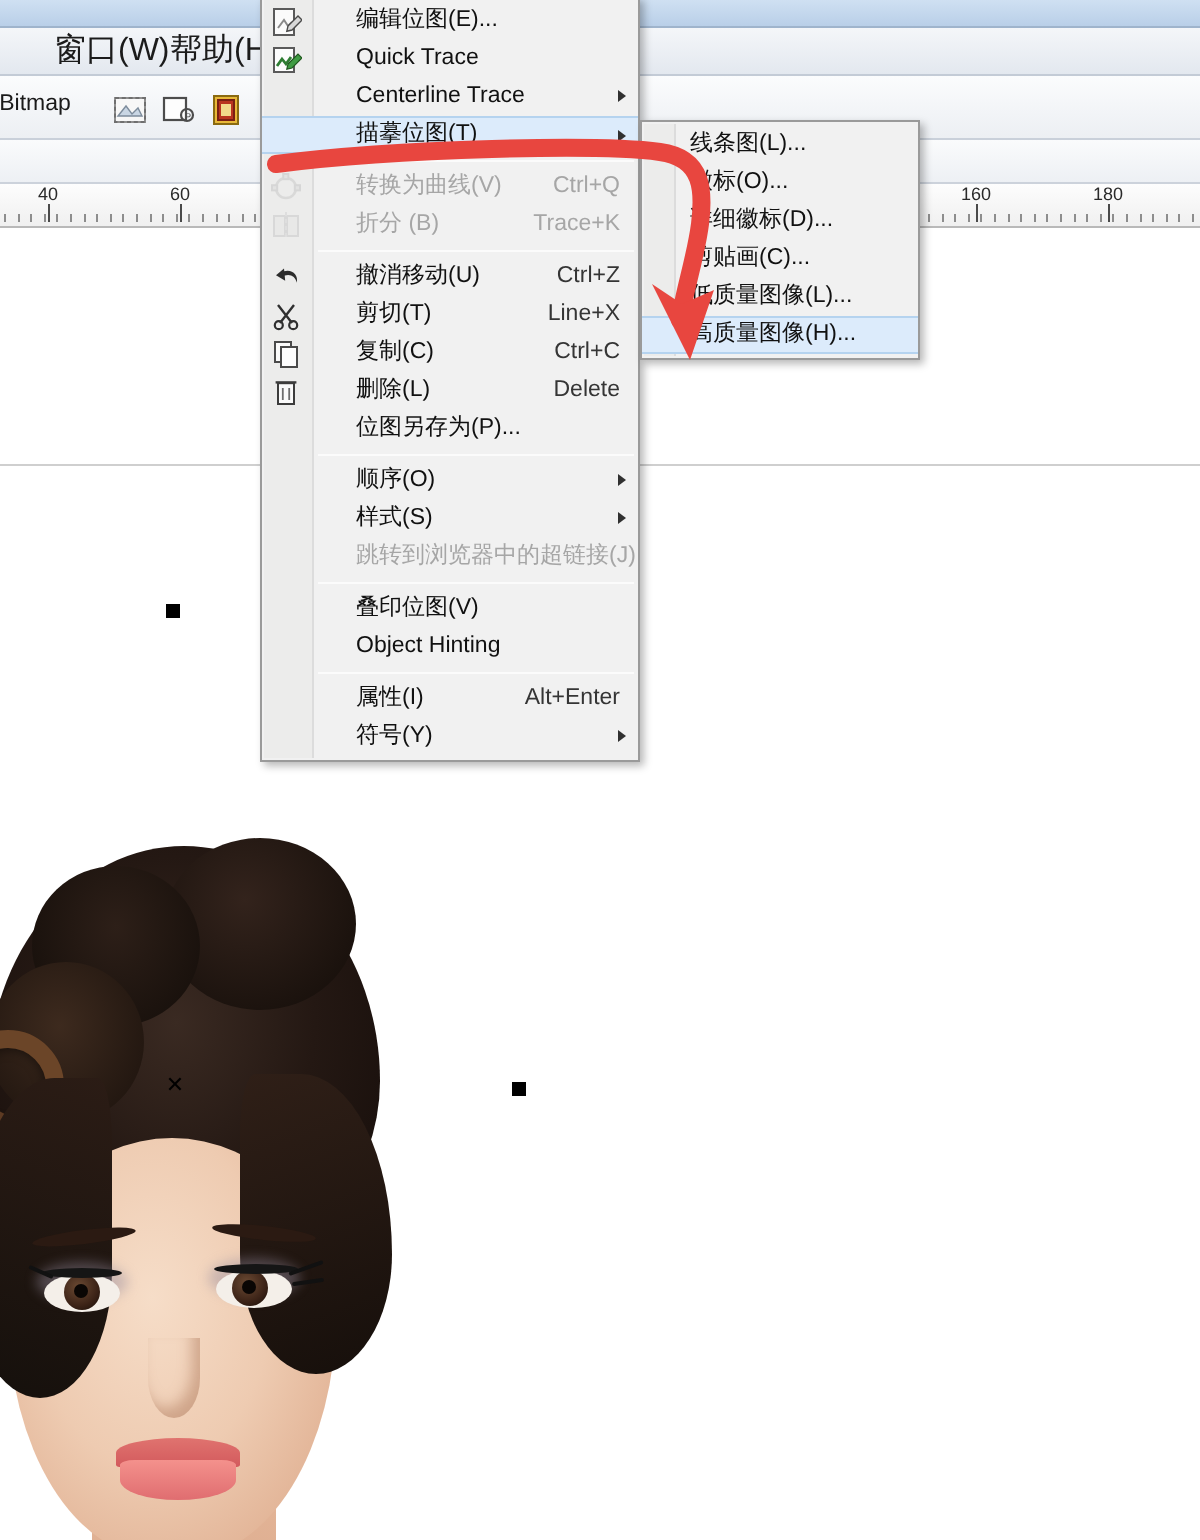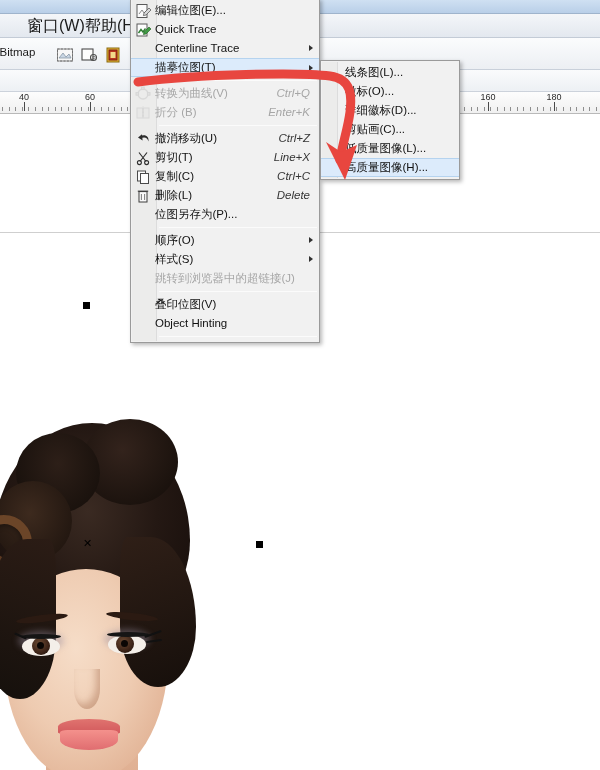--- a/index.html
+++ b/index.html
@@ -173,33 +173,33 @@
     box-shadow: 2px 2px 4px rgba(0,0,0,.28);
     padding: 2px 0 2px 0;
     z-index: 40;
   }
   .ctx .gutter {
     position: absolute; left: 1px; top: 1px; width: 25px; bottom: 1px;
     background: #ececeb; border-right: 1px solid #dcdcdc;
   }
   .mi {
     position: relative; height: 19px; line-height: 19px;
-    padding-left: 24px; padding-right: 8px;
+    padding-left: 47px; padding-right: 8px;
     font-size: 11.5px; color: #111; white-space: nowrap; cursor: default;
     z-index: 2;
   }
   .mi.disabled { color: #a6a6a6; }
   .mi.highlight {
     background: #dcebfb;
     border-top: 1px solid #b5d3ef;
     border-bottom: 1px solid #b5d3ef;
     height: 19px; line-height: 17px;
   }
   .mi .accel {
-    position: absolute; right: 9px; top: 0; font-size: 11.5px; color: #353535; font-style: italic;
+    position: absolute; right: 9px; top: 0; font-size: 11.5px; color: #353535;
   }
   .mi.disabled .accel { color: #a6a6a6; }
   .mi .arrow {
     position: absolute; right: 6px; top: 6px;
     width: 0; height: 0;
     border-left: 4px solid #303030;
     border-top: 3.5px solid transparent;
     border-bottom: 3.5px solid transparent;
   }
   .mi .mico {
@@ -554,21 +554,21 @@
         <div class="mi disabled"><span class="mico" style="opacity: 0.45;"><svg width="16" height="16" viewBox="0 0 16 16">
               <circle cx="8" cy="8" r="5" fill="none" stroke="#c3c3c3" stroke-width="1.3"></circle>
                 <rect x="1" y="6.6" width="2.6" height="2.6" fill="#d6d6d6" stroke="#bdbdbd"></rect>
                 <rect x="12.4" y="6.6" width="2.6" height="2.6" fill="#d6d6d6" stroke="#bdbdbd"></rect>
                 <rect x="6.6" y="1" width="2.6" height="2.6" fill="#d6d6d6" stroke="#bdbdbd"></rect>
             </svg></span><span>转换为曲线(V)</span><span class="accel">Ctrl+Q</span></div>
         <div class="mi disabled"><span class="mico" style="opacity: 0.45;"><svg width="16" height="16" viewBox="0 0 16 16">
               <rect x="2" y="3" width="5.5" height="10" fill="#e4e4e4" stroke="#c2c2c2"></rect>
                 <rect x="8.5" y="3" width="5.5" height="10" fill="#e4e4e4" stroke="#c2c2c2"></rect>
                 <path d="M8 1 V15" stroke="#cfcfcf" stroke-dasharray="2 1.5"></path>
-            </svg></span><span>折分 (B)</span><span class="accel">Enter+K</span></div>
+            </svg></span><span>折分 (B)</span><span class="accel">Trace+K</span></div>
         <div class="sep"></div>
         <div class="mi"><span class="mico"><svg width="16" height="16" viewBox="0 0 16 16">
               <path d="M5 5.4 C10 2.6 14.4 5.6 13.4 10.4 C12.6 6.8 9.4 5.4 5.6 7.6 L5 5.4 Z" fill="#2c2c2c"></path>
                 <path d="M7 3.2 L3 6.6 L7.6 9.4 Z" fill="#2c2c2c"></path>
             </svg></span><span>撤消移动(U)</span><span class="accel">Ctrl+Z</span></div>
         <div class="mi"><span class="mico"><svg width="16" height="16" viewBox="0 0 16 16">
               <path d="M4 2.5 L11 11.5 M12 2.5 L5 11.5" stroke="#2f2f2f" stroke-width="1.2" fill="none"></path>
                 <circle cx="4.4" cy="12.6" r="2" fill="none" stroke="#2f2f2f" stroke-width="1.1"></circle>
                 <circle cx="11.6" cy="12.6" r="2" fill="none" stroke="#2f2f2f" stroke-width="1.1"></circle>
             </svg></span><span>剪切(T)</span><span class="accel">Line+X</span></div>
@@ -583,20 +583,22 @@
             </svg></span><span>删除(L)</span><span class="accel">Delete</span></div>
         <div class="mi"><span>位图另存为(P)...</span></div>
         <div class="sep"></div>
         <div class="mi"><span>顺序(O)</span><span class="arrow"></span></div>
         <div class="mi"><span>样式(S)</span><span class="arrow"></span></div>
         <div class="mi disabled"><span>跳转到浏览器中的超链接(J)</span></div>
         <div class="sep"></div>
         <div class="mi"><span>叠印位图(V)</span></div>
         <div class="mi"><span>Object Hinting</span></div>
         <div class="sep"></div>
+        <div class="mi"><span>属性(I)</span><span class="accel">Alt+Enter</span></div>
+        <div class="mi"><span>符号(Y)</span><span class="arrow"></span></div>
       </div>
   </div>
 
   <div class="submenu">
     <div class="gutter"></div>
     <div id="sub-items">
         <div class="mi"><span>线条图(L)...</span></div>
         <div class="mi"><span>徽标(O)...</span></div>
         <div class="mi"><span>详细徽标(D)...</span></div>
         <div class="mi"><span>剪贴画(C)...</span></div>

